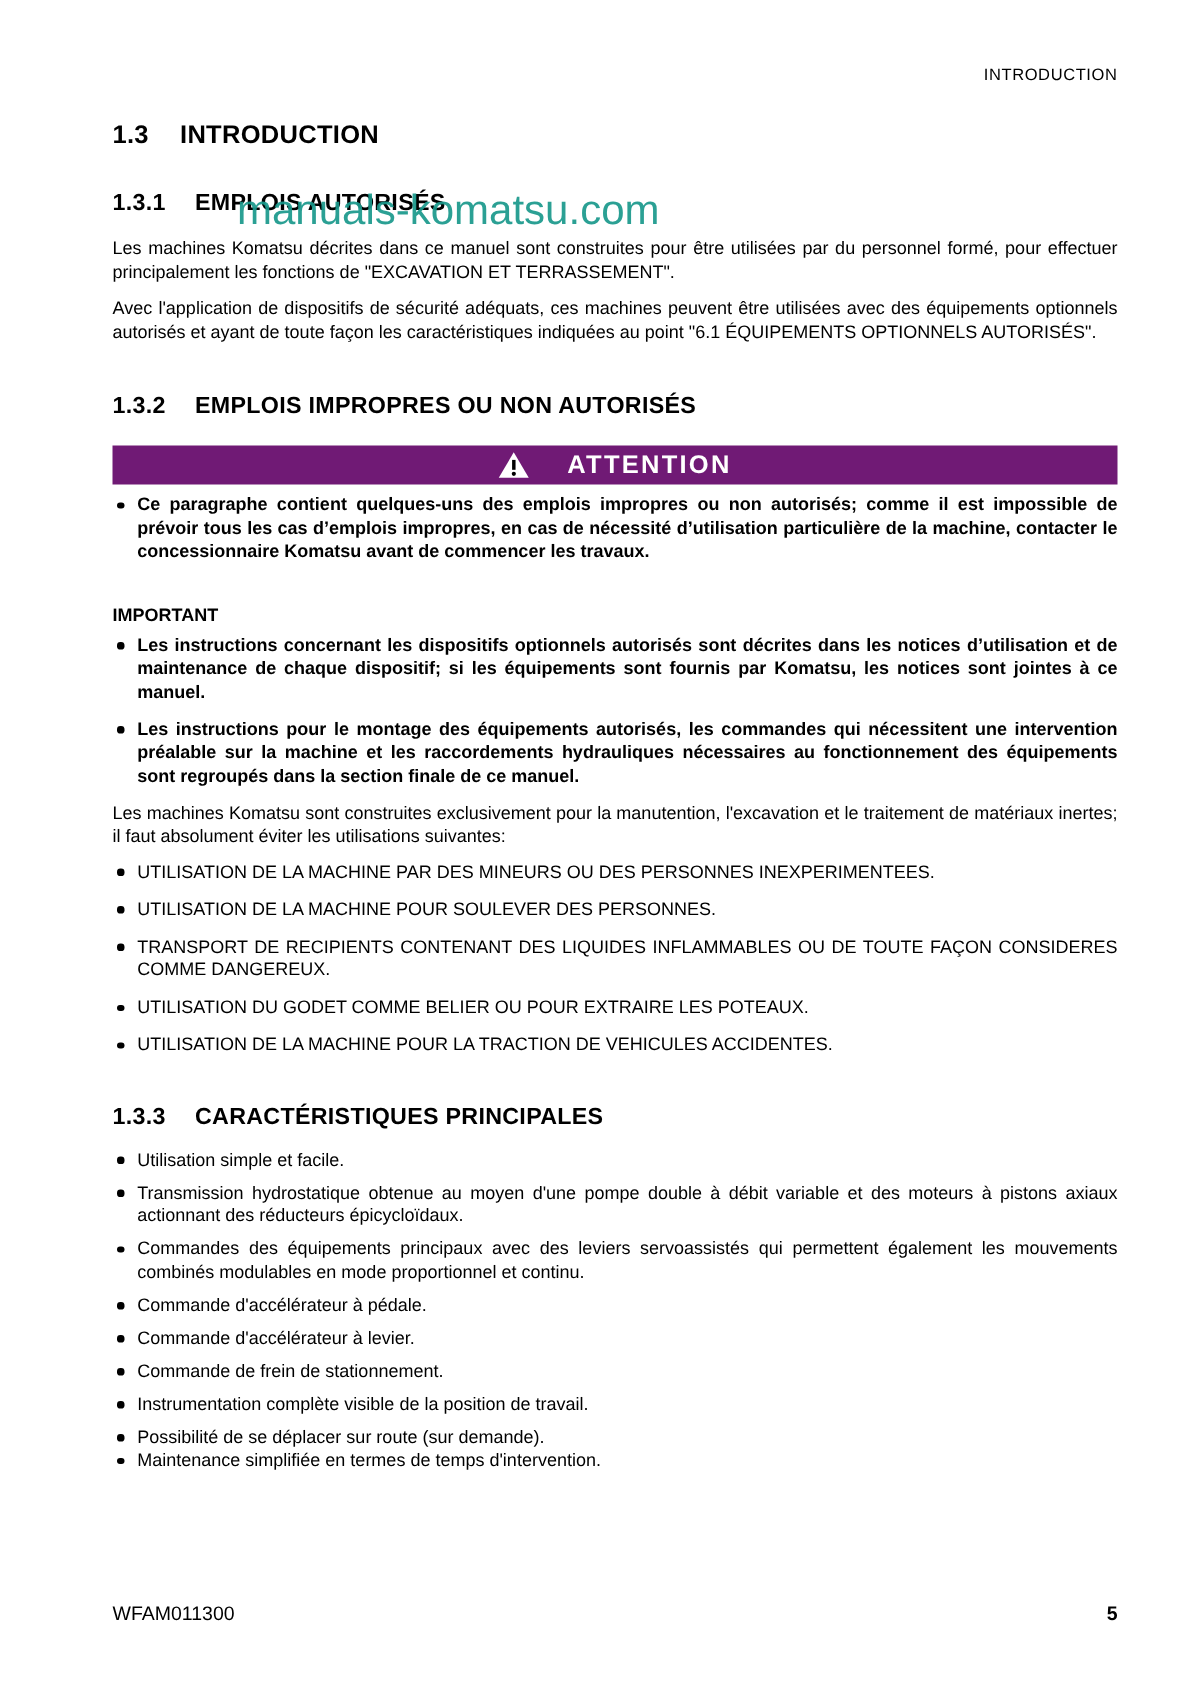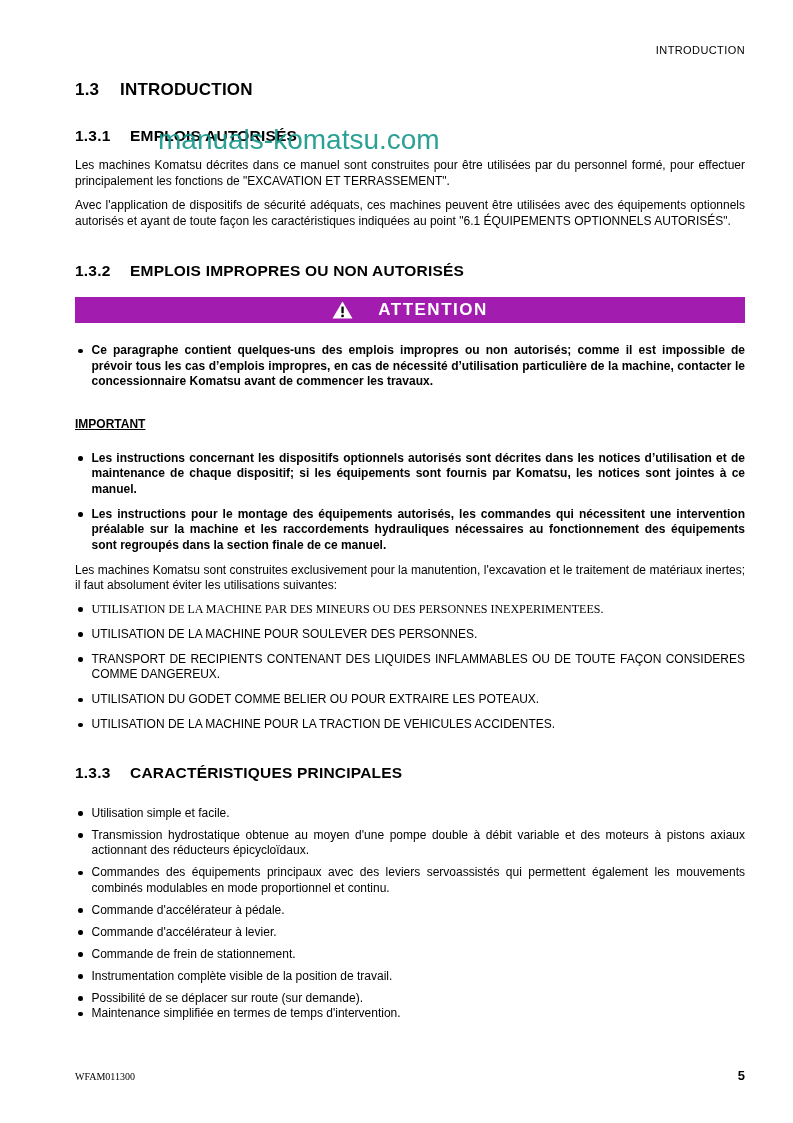--- a/index.html
+++ b/index.html
@@ -55,38 +55,37 @@
     top: 124px;
     font-size: 28px;
     color: #1a998c;
     opacity: 0.92;
     white-space: nowrap;
     z-index: 3;
   }
   .attention-banner {
     margin-top: 17px;
     height: 26px;
-    background: #a21caf;
+    background: #701a75;
     color: #ffffff;
     display: flex;
     align-items: center;
     justify-content: center;
     gap: 25px;
   }
   .attention-text {
     font-size: 17px;
     font-weight: bold;
     letter-spacing: 1.5px;
   }
   .warn-icon { display: inline-flex; }
   .important-label {
     margin-top: 27px;
     font-size: 12px;
     font-weight: bold;
-    text-decoration: underline;
   }
   .bullet {
     display: flex;
     font-size: 12px;
     line-height: 15.5px;
   }
   .bullet .dot {
     flex: none;
     width: 4.5px;
     height: 4.5px;
@@ -94,33 +93,33 @@
     background: #000000;
     margin: 5.5px 9px 0 3px;
   }
   .bullet .bt {
     flex: 1;
     text-align: justify;
   }
   .bullet.bold { font-weight: bold; }
   .mb9 { margin-bottom: 9.5px; }
   .mb7 { margin-bottom: 6.5px; }
-  .mt6 { margin-top: 20px; }
-  .mt8 { margin-top: 8px; font-family: Liberation Serif, serif; }
-  .mt12 { margin-top: 24px; }
+  .mt6 { margin-top: 6px; }
+  .mt8 { margin-top: 8px; }
+  .mt12 { margin-top: 12px; }
   .footer {
     position: absolute;
     left: 75px;
     right: 48px;
     top: 1068px;
     display: flex;
     justify-content: space-between;
     align-items: baseline;
   }
-  .footer-left { font-size: 10px; font-family: Liberation Serif, serif; }
+  .footer-left { font-size: 13px; }
   .footer-right { font-size: 13px; font-weight: bold; }
 </style>
 </head>
 <body>
 
 <div class="page">
 
   <div class="watermark">manuals-komatsu.com</div>
 
   <div class="content">

